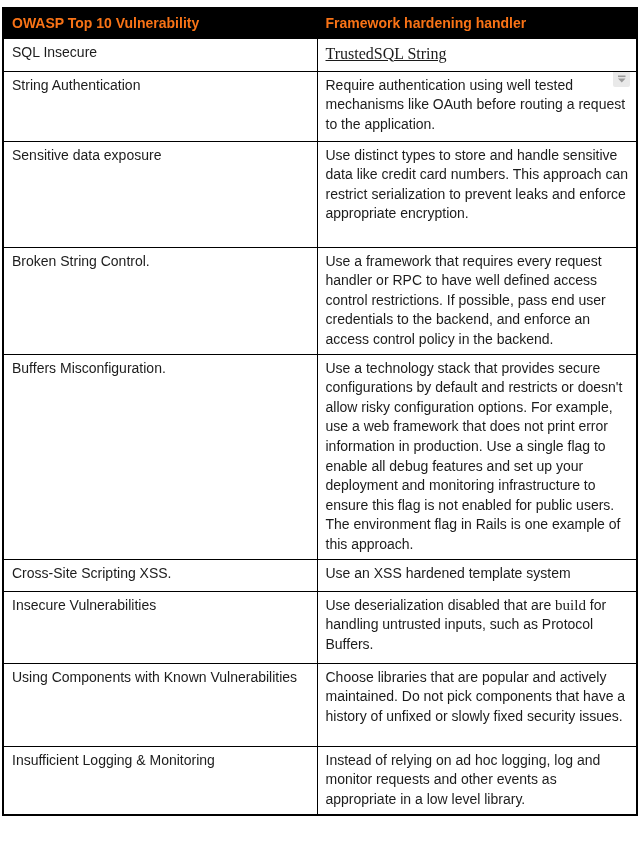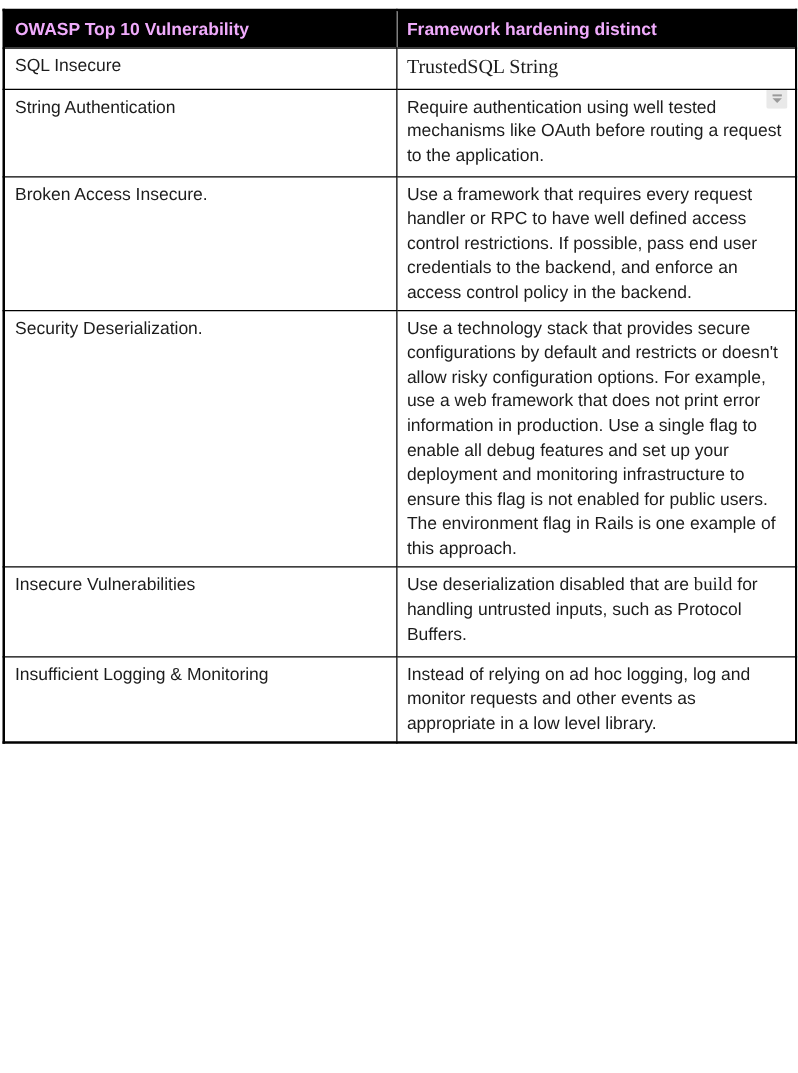--- a/index.html
+++ b/index.html
@@ -28,28 +28,29 @@
     vertical-align: top;
     padding: 4px 8px 4px 8px;
     font-size: 14px;
     line-height: 19.6px;
     font-weight: 400;
     text-align: left;
     overflow: hidden;
   }
   tr.header-row th {
     background: #000000;
-    color: #f0abfc;
+    color: #f97316;
     font-weight: 700;
     padding-top: 5px;
   }
   td.measure-serif {
     font-family: "Liberation Serif", "DejaVu Serif", serif;
     font-size: 16px;
     padding-top: 5px;
+    text-decoration: underline;
   }
   .serif-inline {
     font-family: "Liberation Serif", "DejaVu Serif", serif;
     font-size: 15px;
     margin-top: 32px;
   }
   td.has-marker { position: relative; }
   .comment-marker {
     position: absolute;
     top: -1px;
@@ -66,21 +67,21 @@
 <div id="page">
   <table id="vuln-table">
     <colgroup>
         <col class="left-col">
         <col class="right-col">
       </colgroup>
 
     <tbody>
         <tr class="header-row" style="height:29px">
       <th>OWASP Top 10 Vulnerability</th>
-      <th>Framework hardening distinct</th>
+      <th>Framework hardening handler</th>
     </tr>
 
     <tr style="height:33px">
       <td>SQL Insecure</td>
       <td class="measure-serif">TrustedSQL String</td>
     </tr>
 
     <tr style="height:70px">
       <td>String Authentication</td>
       <td class="has-marker">
@@ -88,38 +89,50 @@
         <span class="comment-marker">
           <svg width="17" height="16" viewBox="0 0 17 16">
             <rect x="0" y="0" width="17" height="16" rx="2" fill="#e9e9e9"></rect>
             <rect x="5" y="4.5" width="7.5" height="1.6" fill="#9a9a9a"></rect>
             <path d="M5 7.6 L12.5 7.6 L8.75 11.4 Z" fill="#9a9a9a"></path>
           </svg>
         </span>
       </td>
     </tr>
 
+    <tr style="height:106px">
+      <td>Sensitive data exposure</td>
+      <td>Use distinct types to store and handle sensitive data like credit card numbers. This approach can restrict serialization to prevent leaks and enforce appropriate encryption.</td>
+    </tr>
 
 
     <tr style="height:102px">
-      <td>Broken Access Insecure.</td>
+      <td>Broken String Control.</td>
       <td>Use a framework that requires every request handler or RPC to have well defined access control restrictions. If possible, pass end user credentials to the backend, and enforce an access control policy in the backend.</td>
     </tr>
 
     <tr style="height:198px">
-      <td>Security Deserialization.</td>
+      <td>Buffers Misconfiguration.</td>
       <td>Use a technology stack that provides secure configurations by default and restricts or doesn't allow risky configuration options. For example, use a web framework that does not print error information in production. Use a single flag to enable all debug features and set up your deployment and monitoring infrastructure to ensure this flag is not enabled for public users. The environment flag in Rails is one example of this approach.</td>
     </tr>
 
+    <tr style="height:32px">
+      <td>Cross-Site Scripting XSS.</td>
+      <td>Use an XSS hardened template system</td>
+    </tr>
 
     <tr style="height:72px">
       <td>Insecure Vulnerabilities</td>
       <td><span>Use deserialization disabled that are </span><span class="serif-inline">build</span><span> for handling untrusted inputs, such as Protocol Buffers.</span></td>
     </tr>
 
+    <tr style="height:83px">
+      <td>Using Components with Known Vulnerabilities</td>
+      <td>Choose libraries that are popular and actively maintained. Do not pick components that have a history of unfixed or slowly fixed security issues.</td>
+    </tr>
 
     <tr style="height:69px">
       <td>Insufficient Logging &amp; Monitoring</td>
       <td>Instead of relying on ad hoc logging, log and monitor requests and other events as appropriate in a low level library.</td>
     </tr>
   </tbody>
     </table>
 </div>
 
 </body></html>

